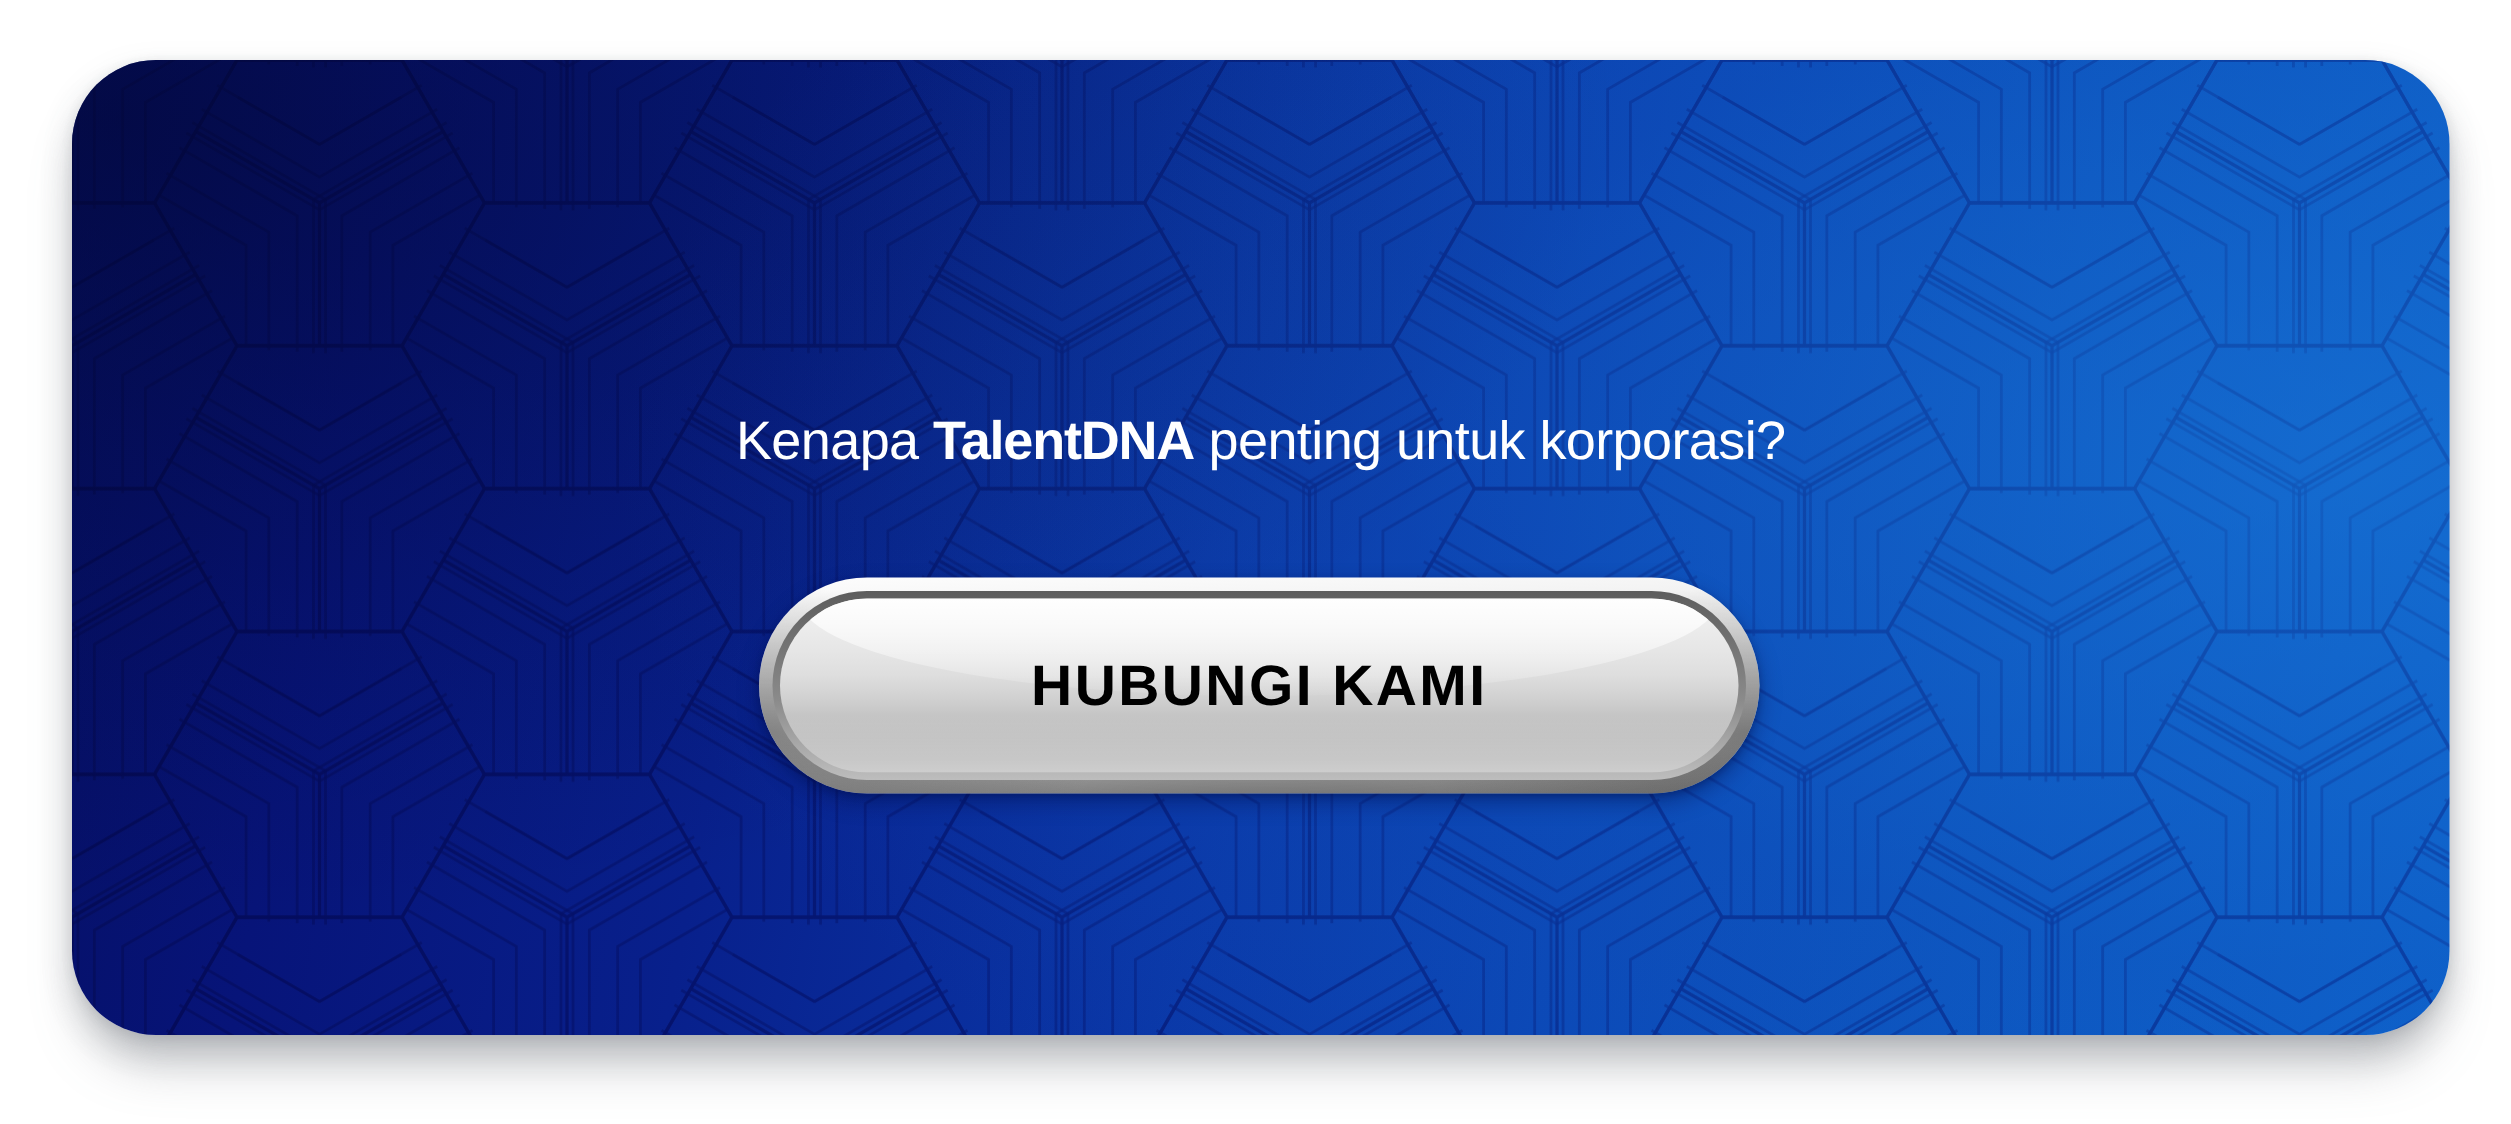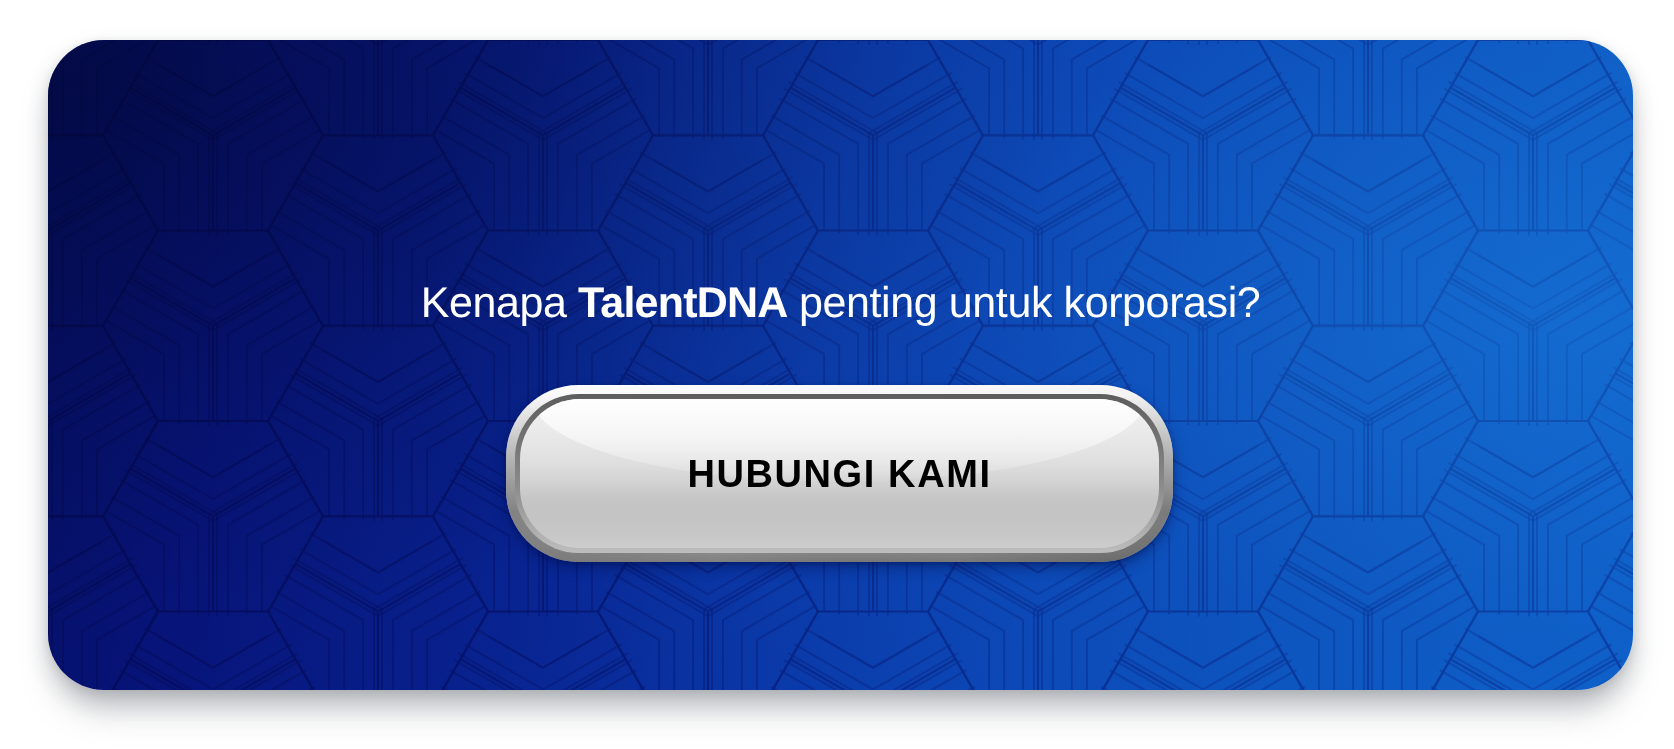--- a/index.html
+++ b/index.html
@@ -70,39 +70,39 @@
 
   
   .cta-heading {
     position: absolute;
     left: 0;
     right: 0;
     top: 209px;
     text-align: center;
     color: #ffffff;
     font-family: "Liberation Sans", sans-serif;
-    font-size: 43px;
+    font-size: 36px;
     font-weight: 400;
     letter-spacing: -0.4px;
     line-height: 1.18;
     white-space: nowrap;
     text-rendering: geometricPrecision;
   }
   .cta-heading .brand {
     font-weight: 700;
     letter-spacing: -0.8px;
   }
 
   
   .cta-button-wrap {
     position: absolute;
     left: 458px;
     top: 345px;
     width: 667px;
-    height: 177px;
+    height: 144px;
   }
 
   
   .btn-shell {
     position: absolute;
     inset: 0;
     border-radius: 72px;
     background:
       linear-gradient(178deg,
         #fdfdfd 0%,

